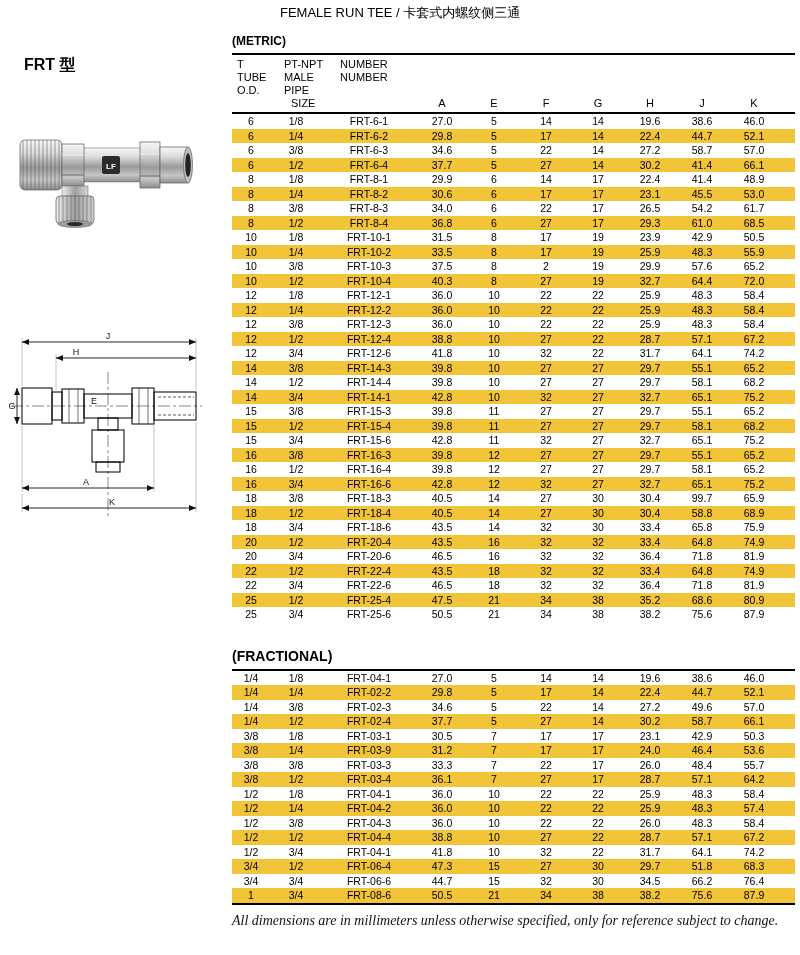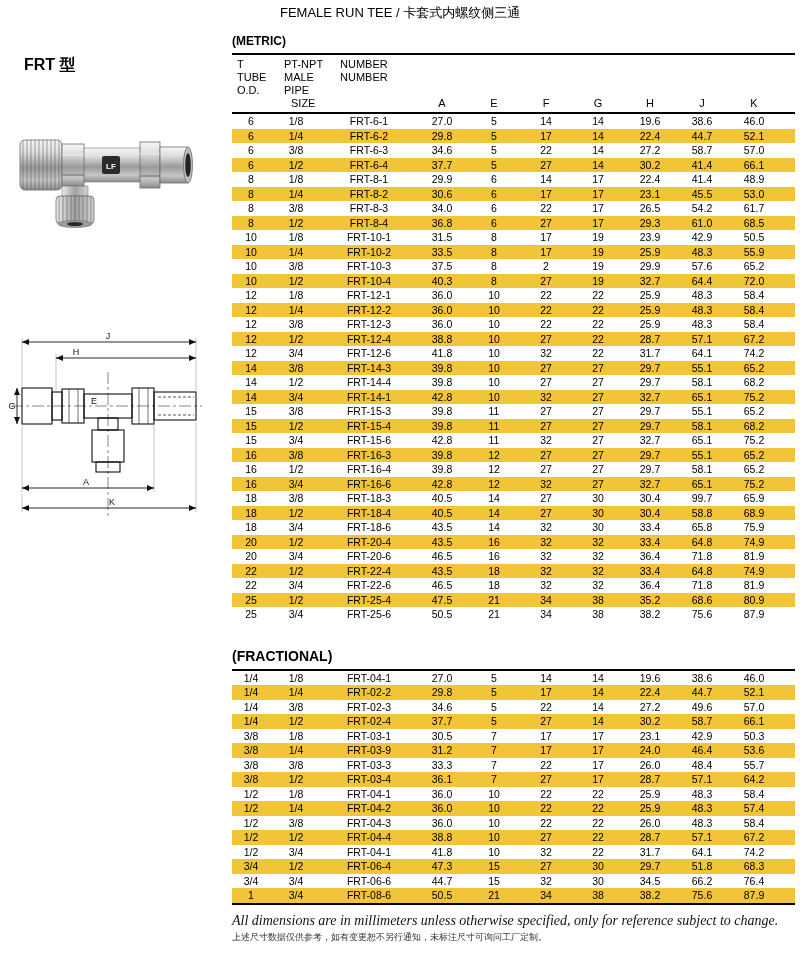--- a/index.html
+++ b/index.html
@@ -798,16 +798,15 @@
             <div class="tcell">34</div>
             <div class="tcell">38</div>
             <div class="tcell">38.2</div>
             <div class="tcell">75.6</div>
             <div class="tcell">87.9</div>
           </div>
         </div>
     </div>
 
     <div class="footnote-en">All dimensions are in millimeters unless otherwise specified, only for reference subject to change.</div>
-    <div class="footnote-zh">上述尺寸数据仅供参考，如有变更恕不另行通知，未标注尺寸可询问工厂定制。</div>
   </div>
 
 </div>
 
 </body></html>

